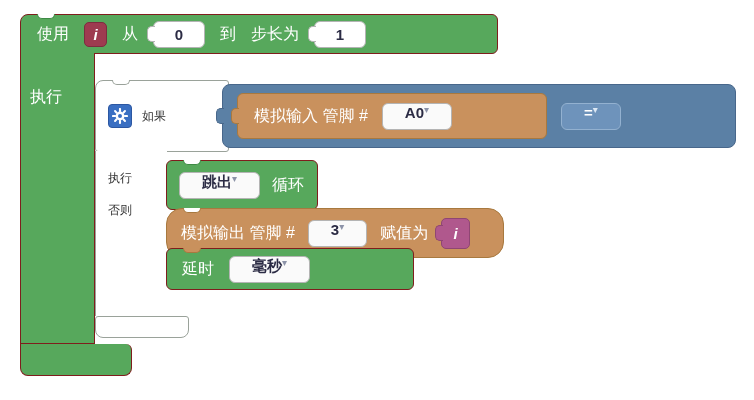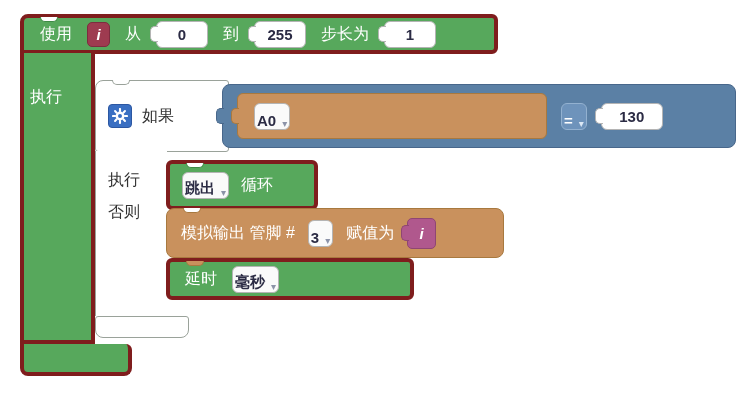--- a/index.html
+++ b/index.html
@@ -3,27 +3,27 @@
 <meta charset="utf-8">
 <style>
   * { margin:0; padding:0; box-sizing:border-box; }
   html,body { background:#ffffff; }
   body { font-family:"Liberation Sans","DejaVu Sans",sans-serif; }
 
   .canvas { position:relative; width:754px; height:400px; background:#ffffff; overflow:hidden; }
   .abs { position:absolute; }
   .row { display:flex; align-items:center; }
 
-  .green  { background:#57a85c; border:4px solid #7f1d1d; }
+  .green  { background:#57a85c; border:1px solid #7f1d1d; }
   .orange { background:#c9915d; border:1px solid #a8793f; }
   .blue   { background:#5b80a5; border:1px solid #48678b; }
   .whiteb { background:#ffffff; border:1.5px solid #9aa29a; }
 
   .wlbl { color:#ffffff; font-size:16px; white-space:nowrap; }
-  .dlbl { color:#333333; font-size:16px; white-space:nowrap; }
+  .dlbl { color:#333333; font-size:12px; white-space:nowrap; }
 
   .notch { position:absolute; top:-1px; left:16px; width:18px; height:5px;
            background:#ffffff; border:1px solid #999; border-top:none;
            border-radius:0 0 5px 5px; }
   .n-green  { border-color:#3e8a45; }
   .n-gray   { border-color:#9aa29a; }
   .n-orange { border-color:#a8793f; }
   .n-fill-orange { background:#c9915d; border-color:#a8793f; }
 
   .tab { position:absolute; left:-7px; top:50%; transform:translateY(-50%);
@@ -32,23 +32,23 @@
   .t-white { background:#ffffff; border-color:#b4b4b4; }
   .t-blue  { background:#5b80a5; border-color:#48678b; }
   .t-orange{ background:#c9915d; border-color:#a8793f; }
   .t-pink  { background:#b0588d; border-color:#8f4673; }
 
   .numfield { position:relative; display:flex; align-items:center; justify-content:center;
               background:#ffffff; border:1px solid #b4b4b4; border-radius:6px;
               height:27px; min-width:52px; padding:0 10px;
               color:#2b2b44; font-weight:bold; font-size:15px; }
 
-  .dd { position:relative; display:flex; align-items:flex-end; gap:6px;
+  .dd { position:relative; display:flex; align-items:flex-start; gap:0;
         background:#fafafa; border:1px solid #b4b4b4; border-radius:6px;
-        height:27px; padding:0 2px; color:#2b2b44; font-weight:bold; font-size:15px;
+        height:27px; padding:0 22px; color:#2b2b44; font-weight:bold; font-size:15px;
         white-space:nowrap; }
   .dd .arr { font-size:10px; color:#8c93a8; }
   .dd-blue { background:#6e93bb; border-color:#93b1d0; color:#ffffff; }
   .dd-blue .arr { color:#dce8f5; }
 
   .varblk { position:relative; display:flex; align-items:center; justify-content:center;
             color:#ffffff; font-weight:bold; font-style:italic; border-radius:5px;
             font-size:15px; }
   .var-red  { width:23px; height:25px; background:#9e3b50; border:1px solid #7d2c3f; }
   .var-pink { width:29px; height:31px; background:#b0588d; border:1px solid #8f4673; }
@@ -72,46 +72,42 @@
   #if-else-label { left:108px; top:202px; }
   #if-bottom  { left:95px;  top:316px; width:94px;  height:22px; border-radius:3px 3px 8px 8px; }
 
   #cond       { left:222px; top:84px;  width:514px; height:64px; border-radius:8px;
                 gap:14px; padding:0 14px; }
   #analog-read{ position:relative; width:310px; height:46px; border-radius:6px;
                 display:flex; align-items:center; gap:14px; padding:0 16px; flex:0 0 auto; }
 
   #break-blk  { left:166px; top:160px; width:152px; height:50px; border-radius:6px;
                 gap:12px; padding:0 12px; }
-  #out-blk    { left:166px; top:208px; width:338px; height:50px; border-radius:8px;
+  #out-blk    { left:166px; top:208px; width:338px; height:50px; border-radius:16px;
                 gap:13px; padding:0 14px; }
-  #delay-blk  { left:166px; top:258px; width:248px; height:42px; border-radius:6px;
+  #delay-blk  { left:166px; top:248px; width:248px; height:42px; border-radius:6px;
                 gap:15px; padding:0 15px; }
 </style>
 </head>
 <body>
 
 <div class="canvas">
 
   <div id="for-top" class="abs row green">
     <span class="notch n-green"></span>
     <span class="wlbl">使用</span>
     <span class="varblk var-red">
       <span>i</span>
     </span>
     <span class="wlbl">从</span>
     <span class="numfield">
       <span class="tab t-white"></span>
       <span>0</span>
     </span>
     <span class="wlbl">到</span>
-    <span class="numfield">
-      <span class="tab t-white"></span>
-      <span>255</span>
-    </span>
     <span class="wlbl">步长为</span>
     <span class="numfield">
       <span class="tab t-white"></span>
       <span>1</span>
     </span>
   </div>
 
   <div id="for-spine" class="abs green"></div>
   <span id="for-do-label" class="abs wlbl">执行</span>
   <div id="for-bottom" class="abs green"></div>
@@ -139,35 +135,32 @@
   <div id="if-spine" class="abs"></div>
   <span id="if-do-label" class="abs dlbl">执行</span>
   <span id="if-else-label" class="abs dlbl">否则</span>
   <div id="if-bottom" class="abs whiteb"></div>
 
   <div id="cond" class="abs row blue">
     <span class="tab t-blue"></span>
 
     <div id="analog-read" class="orange">
       <span class="tab t-orange"></span>
+      <span class="wlbl">模拟输入 管脚 #</span>
       <span class="dd">
         <span>A0</span>
         <span class="arr">▾</span>
       </span>
     </div>
 
     <span class="dd dd-blue">
       <span>=</span>
       <span class="arr">▾</span>
     </span>
 
-    <span class="numfield" style="min-width:62px;">
-      <span class="tab t-white"></span>
-      <span>130</span>
-    </span>
   </div>
 
   <div id="break-blk" class="abs row green">
     <span class="notch n-green"></span>
     <span class="dd">
       <span>跳出</span>
       <span class="arr">▾</span>
     </span>
     <span class="wlbl">循环</span>
   </div>

